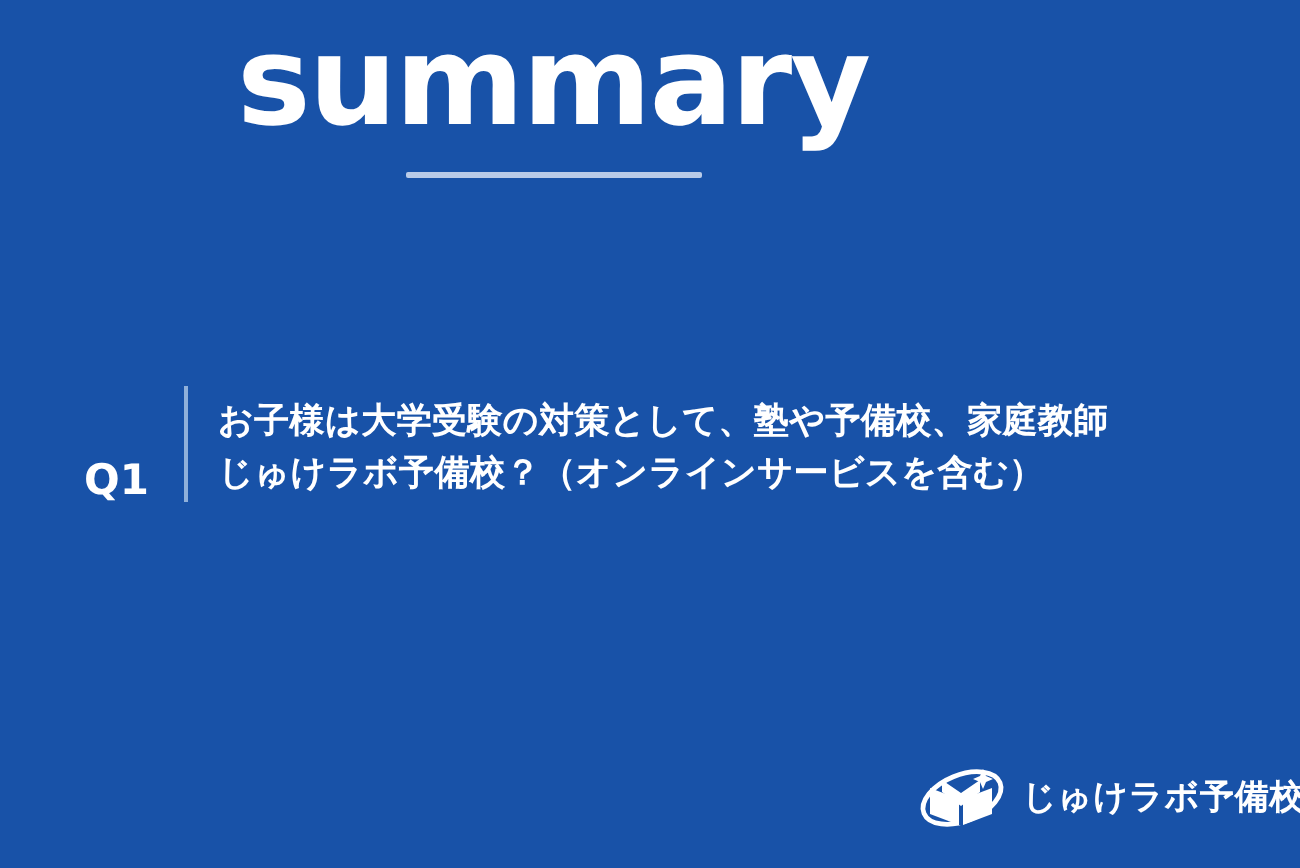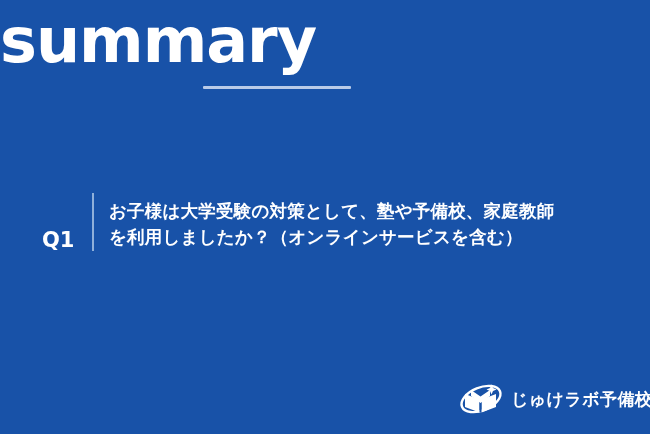--- a/index.html
+++ b/index.html
@@ -18,21 +18,21 @@
     overflow: hidden;
     box-sizing: border-box;
   }
 
   
   .title-block {
     position: absolute;
     left: 0;
     top: 4px;
     width: 553px;
-    text-align: left;
+    text-align: center;
   }
   .slide-title {
     font-family: "DejaVu Sans", "Liberation Sans", sans-serif;
     font-size: 62px;
     font-weight: 700;
     color: #ffffff;
     letter-spacing: -1px;
     line-height: 1.18;
     margin: 0;
     padding: 0;
@@ -114,21 +114,21 @@
 
   <div class="title-block">
     <h1 class="slide-title">summary</h1>
     <div class="title-underline"></div>
   </div>
 
   <div class="question-block">
     <div class="q-label">Q1</div>
     <div class="q-divider"></div>
     <div class="q-text">お子様は大学受験の対策として、塾や予備校、家庭教師
-を利用しましたか？（オンラインサービスを含む）</div>
+じゅけラボ予備校？（オンラインサービスを含む）</div>
   </div>
 
   <div class="logo">
     <span class="logo-mark-wrap">
       <svg class="logo-mark" viewBox="0 0 46 38" xmlns="http://www.w3.org/2000/svg" aria-hidden="true">
 
         <ellipse cx="23" cy="19" rx="20.5" ry="11.5" transform="rotate(-22 23 19)" fill="none" stroke="#ffffff" stroke-width="2.4"></ellipse>
 
         <path d="M7 14 L21.5 19.5 L21.5 32.5 L7 27 Z" fill="#ffffff"></path>
 

